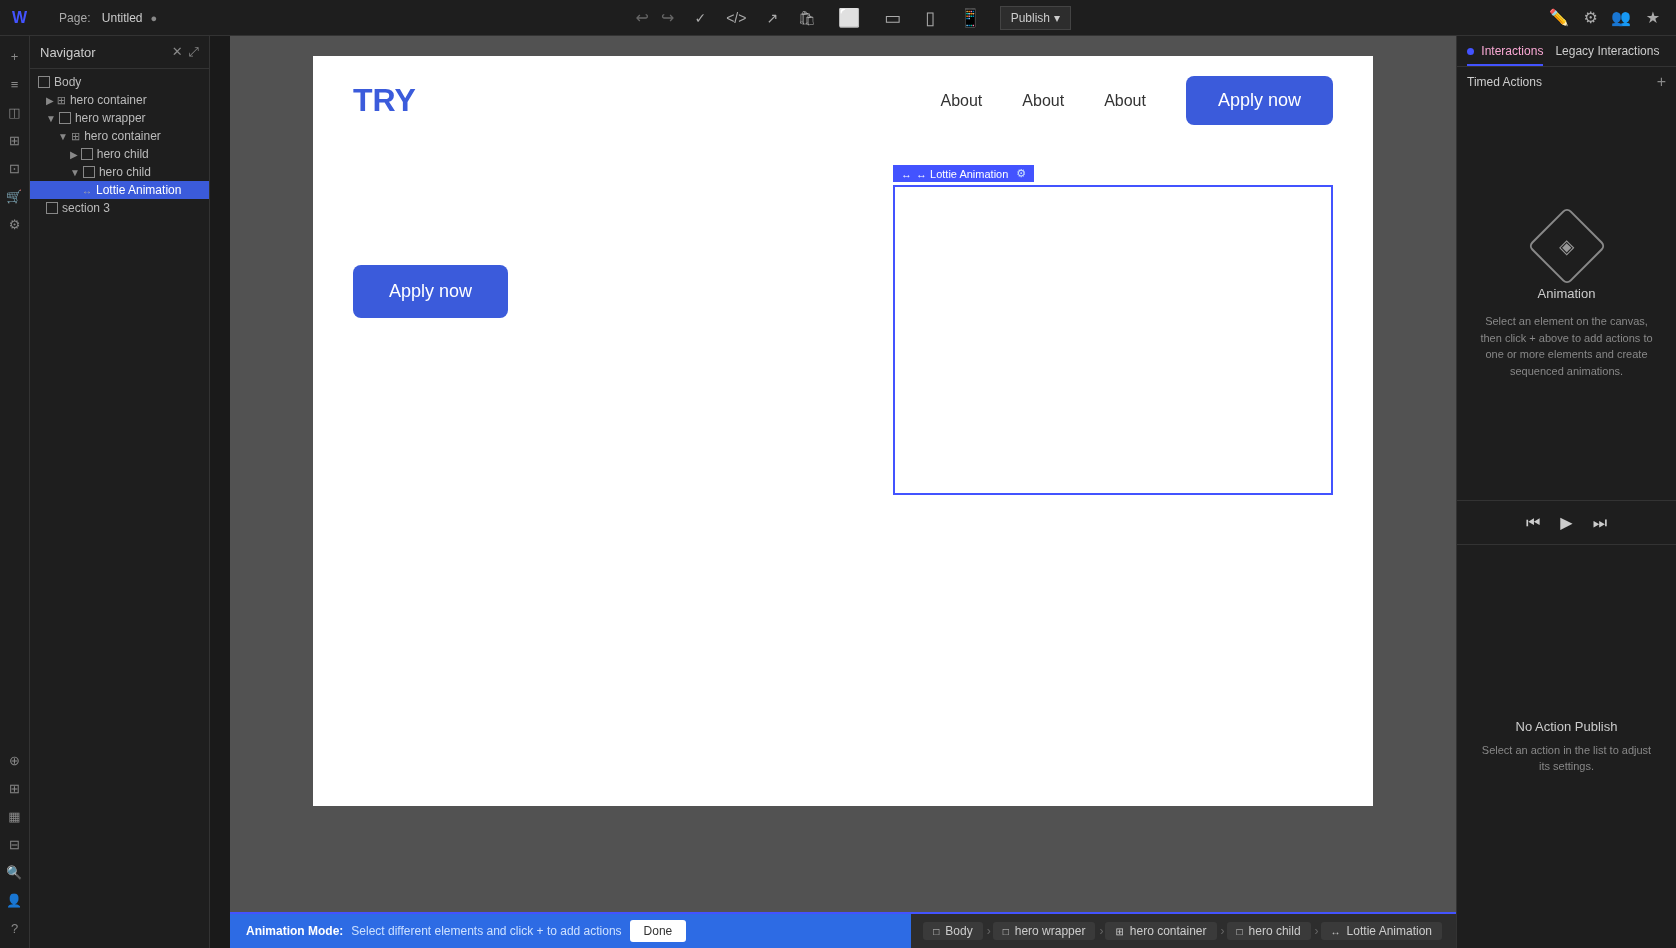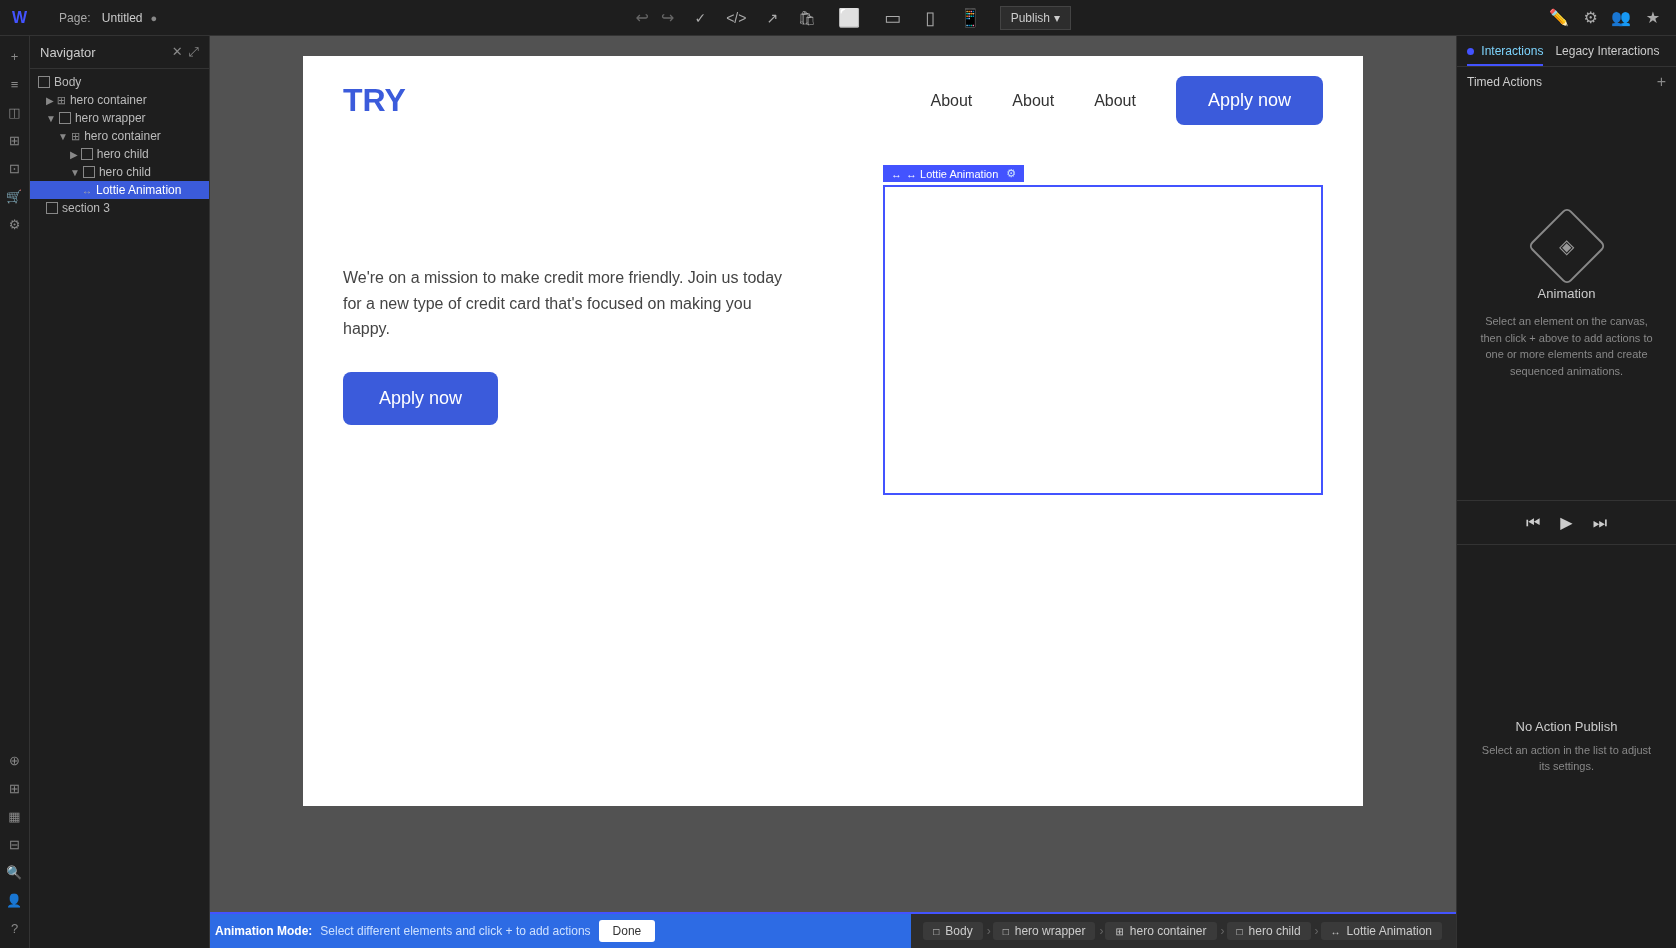--- a/index.html
+++ b/index.html
@@ -108,20 +108,21 @@
     .nav-lottie-icon { color: #aaa; margin-right: 4px; font-size: 10px; }
 
     
     .canvas-area {
       flex: 1;
       background: #525252;
       display: flex;
       flex-direction: column;
       overflow: hidden;
       position: relative;
+      margin-left: 20px;
     }
     .canvas-frame {
       flex: 1;
       display: flex;
       align-items: flex-start;
       justify-content: center;
       padding: 20px;
       overflow: hidden;
     }
     .webpage {
@@ -216,21 +217,21 @@
       display: flex;
       align-items: center;
       padding: 0 0;
       flex-shrink: 0;
     }
     .animation-mode-bar {
       background: #2d6be4;
       height: 100%;
       display: flex;
       align-items: center;
-      padding: 0 5px;
+      padding: 0 16px;
       gap: 8px;
       flex: 1;
     }
     .animation-mode-label { color: #fff; font-size: 12px; font-weight: 600; }
     .animation-mode-text { color: #cce0ff; font-size: 12px; }
     .done-btn {
       background: #fff;
       color: #333;
       font-size: 12px;
       padding: 4px 14px;
@@ -269,21 +270,21 @@
       flex-direction: column;
       flex-shrink: 0;
     }
     .right-panel-tabs {
       display: flex;
       border-bottom: 1px solid #333;
       padding: 8px 10px 0;
       gap: 12px;
     }
     .right-tab { color: #ccc; font-size: 12px; font-weight: 500; cursor: pointer; padding-bottom: 6px; border-bottom: 2px solid transparent; }
-    .right-tab.active { border-bottom-color: #4353ff; color: #7dd3fc; }
+    .right-tab.active { border-bottom-color: #4353ff; color: #f9a8d4; }
 
     .animation-card {
       margin: 12px 10px;
       background: #2a2a2a;
       border-radius: 6px;
       padding: 12px;
       display: flex;
       align-items: center;
       justify-content: space-between;
     }
@@ -480,21 +481,20 @@
           <div class="nav-links">
             <a class="nav-link">About</a>
             <a class="nav-link">About</a>
             <a class="nav-link">About</a>
             <button class="apply-btn-nav">Apply now</button>
           </div>
         </div>
 
         <div class="hero-section">
           <div class="hero-left">
-            <p class="hero-description">We're on a mission to make credit more friendly. Join us today for a new type of credit card that's focused on making you happy.</p>
             <button class="apply-btn-hero">Apply now</button>
           </div>
           <div class="hero-right">
             <div style="position:relative; margin-top: 0;">
               <div class="lottie-container">
                 <div class="lottie-label">
                   <span>↔</span>
                   <span>↔ Lottie Animation</span>
                   <span style="margin-left:4px; color:#cce4ff;">⚙</span>
                 </div>

